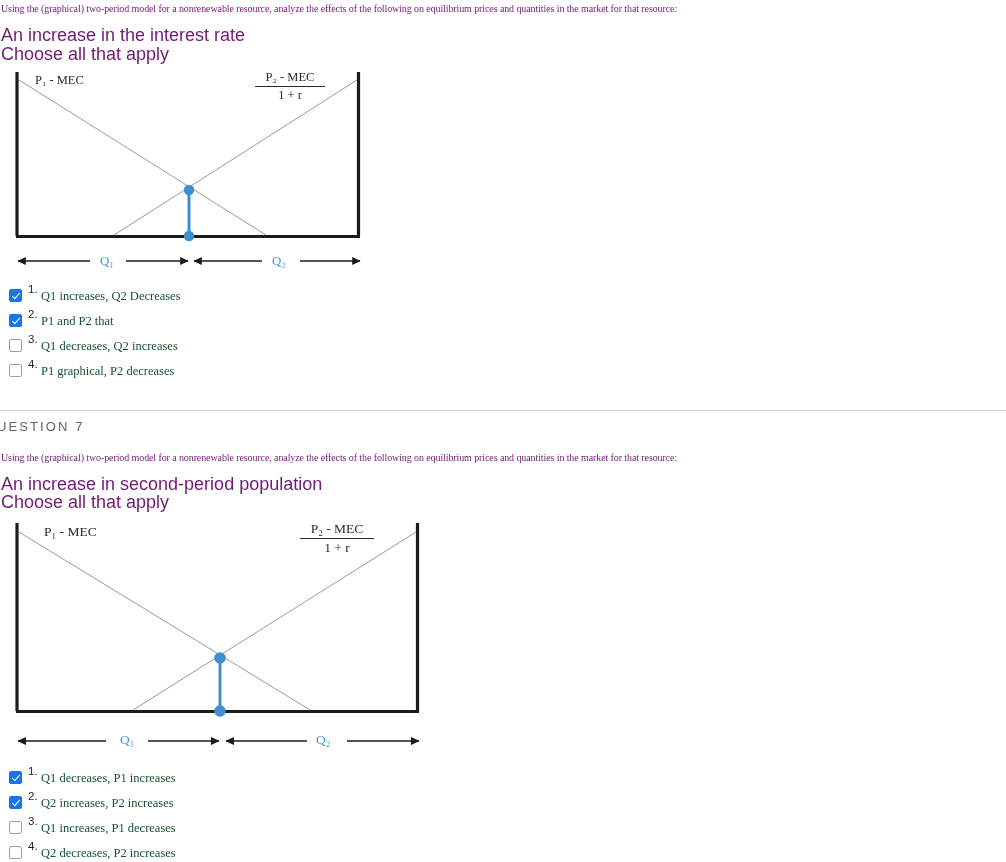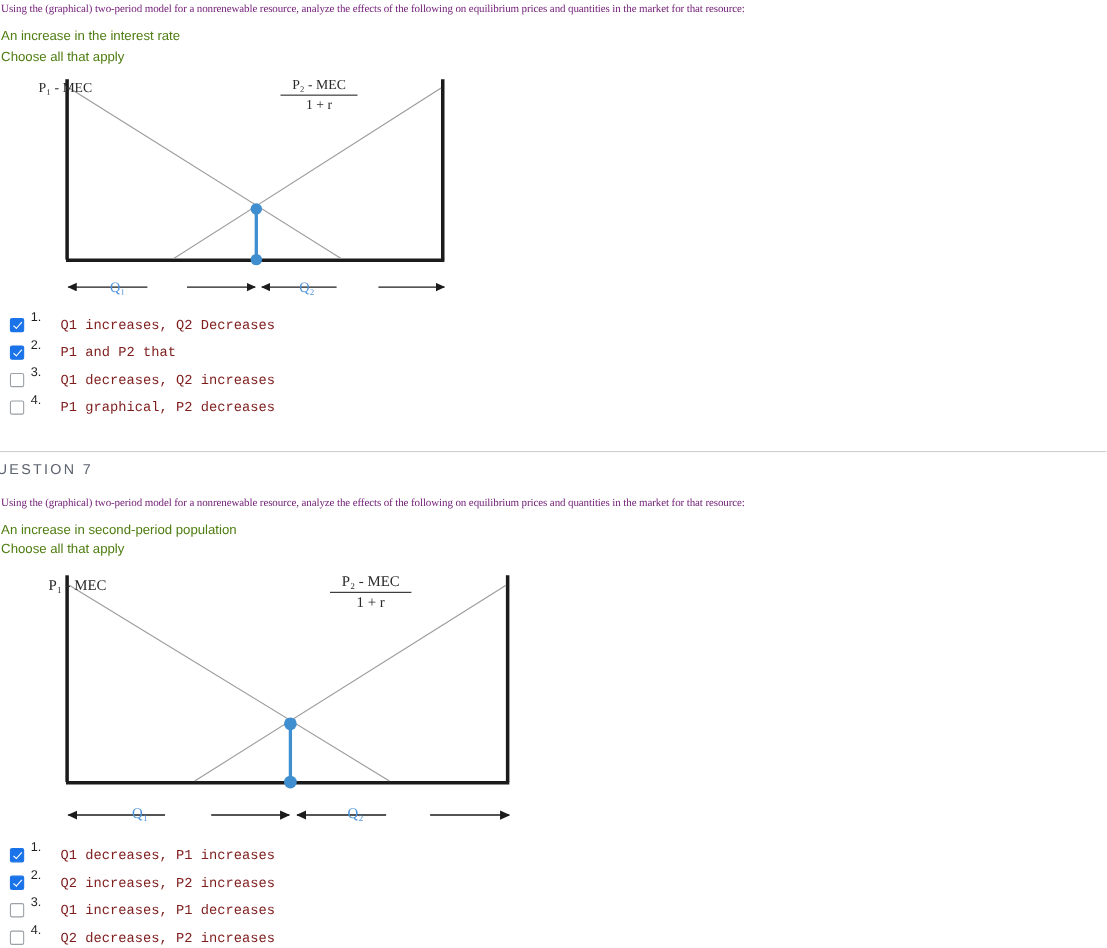--- a/index.html
+++ b/index.html
@@ -21,22 +21,22 @@
     position: absolute;
     font-family: "Liberation Serif", serif;
     font-size: 10px;
     color: #701a75;
     white-space: nowrap;
     letter-spacing: -0.1px;
   }
   .sans-line {
     position: absolute;
     font-family: "Liberation Sans", sans-serif;
-    font-size: 12px;
-    color: #4d7c0f;
+    font-size: 18px;
+    color: #701a75;
     white-space: nowrap;
   }
 
   
   .divider {
     position: absolute;
     left: 0;
     width: 1006px;
     height: 1px;
     background: #cfcfcf;
@@ -46,21 +46,20 @@
     font-family: "Liberation Sans", sans-serif;
     font-size: 13px;
     letter-spacing: 2.1px;
     color: #5d6470;
     white-space: nowrap;
   }
 
   
   .diagram {
     position: absolute;
-    padding-left: 44px;
   }
   .diagram svg {
     display: block;
     overflow: visible;
   }
 
   
   .option-row {
     position: absolute;
     height: 22px;
@@ -100,24 +99,23 @@
     left: 19px;
     top: -3px;
     font-family: "Liberation Sans", sans-serif;
     font-size: 11.5px;
     color: #1f1f1f;
   }
   .opt-text {
     position: absolute;
     left: 32px;
     top: 3px;
-    font-family: Liberation Mono, monospace;
+    font-family: Liberation Serif, serif;
     font-size: 12.5px;
-    color: #7f1d1d;
-    margin-left: 14px;
+    color: #14532d;
   }
 </style>
 </head>
 <body>
 
 <div class="serif-prompt" style="left:1px; top:3px;">Using the (graphical) two-period model for a nonrenewable resource, analyze the effects of the following on equilibrium prices and quantities in the market for that resource:</div>
 
 <div class="sans-line" style="left:1px; top:25px;">An increase in the interest rate</div>
 
 <div class="sans-line" style="left:1px; top:44px;">Choose all that apply</div>

